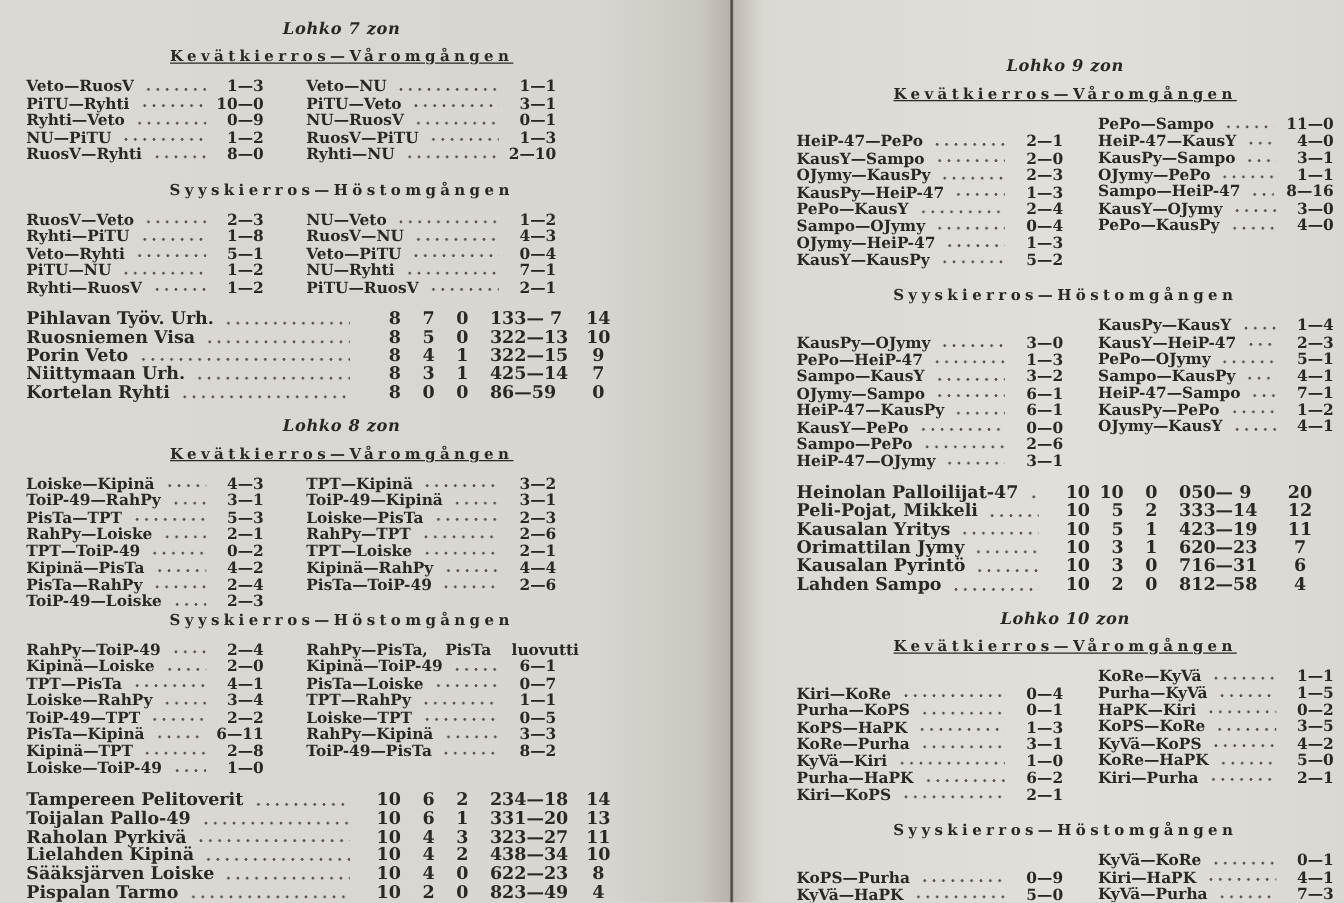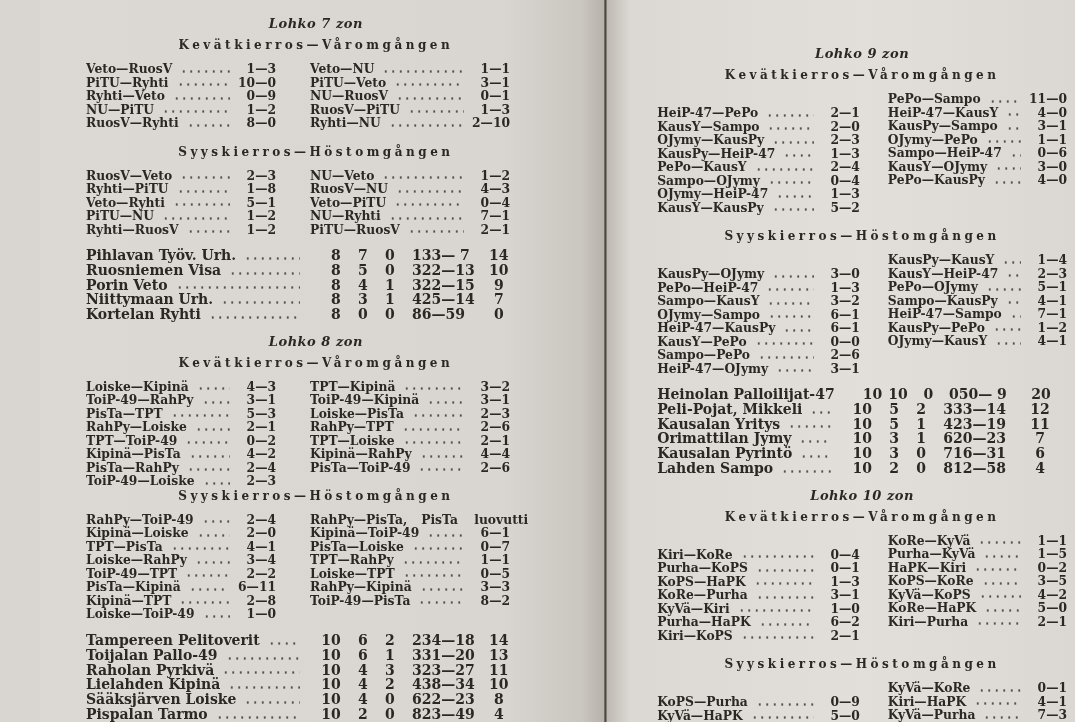--- a/index.html
+++ b/index.html
@@ -11,44 +11,43 @@
   body{
     width:1075px;height:722px;overflow:hidden;
     background:var(--page-bg);
     font-family:"DejaVu Serif", serif;
     color:var(--ink);
   }
   .spread{display:flex;width:1075px;height:722px;}
   .page{box-sizing:border-box;height:722px;overflow:hidden;}
   .page-left{
     width:638px;
-    padding:4px 58px 0 46px;
+    padding:4px 58px 0 21px;
     background:linear-gradient(to right,#dcd9d4 0%,#d9d6d1 82%,#cac6c0 96%,#b7b2ab 100%);
-    margin-left:40px;
   }
   .gutter{
     width:4px;height:722px;
     background:linear-gradient(to right,#8a857d,#454138 45%,#9b968e);
   }
   .page-right{
     width:534px;
     padding:34px 8px 0 50px;
     background:linear-gradient(to right,#beb9b2 0%,#dcd9d4 5%,#e2dfda 55%,#dbd8d3 100%);
   }
 
   .blk-title{
     font-style:italic;font-weight:bold;font-size:13px;
     text-align:center;margin:12px 0 0;
     letter-spacing:0.5px;
   }
   .round-head{
     font-weight:bold;font-size:12px;letter-spacing:3.5px;
     text-align:center;margin:15px 0 0;white-space:nowrap;
   }
-  .blk-title + .round-head{margin-top:7px;}
+  .blk-title + .round-head{margin-top:7px;text-decoration:underline;}
   .round-head.tight{margin-top:1px;}
 
   .match-cols{display:flex;margin-top:10px;}
   .page-left  .match-col.c-left {width:190px;}
   .page-left  .match-col.c-right{width:200px;margin-left:34px;}
   .page-right .match-col.c-left {width:233px;margin-top:14px;}
   .page-right .match-col.c-right{width:206px;margin-left:28px;}
 
   .match-row{
     display:flex;align-items:baseline;
@@ -540,21 +539,21 @@
             <span class="score">3—1</span>
           </div>
           <div class="match-row">
             <span class="pair">OJymy—PePo</span>
             <span class="dots"></span>
             <span class="score">1—1</span>
           </div>
           <div class="match-row">
             <span class="pair">Sampo—HeiP-47</span>
             <span class="dots"></span>
-            <span class="score">0—6</span>
+            <span class="score">8—16</span>
           </div>
           <div class="match-row">
             <span class="pair">KausY—OJymy</span>
             <span class="dots"></span>
             <span class="score">3—0</span>
           </div>
           <div class="match-row">
             <span class="pair">PePo—KausPy</span>
             <span class="dots"></span>
             <span class="score">4—0</span>

